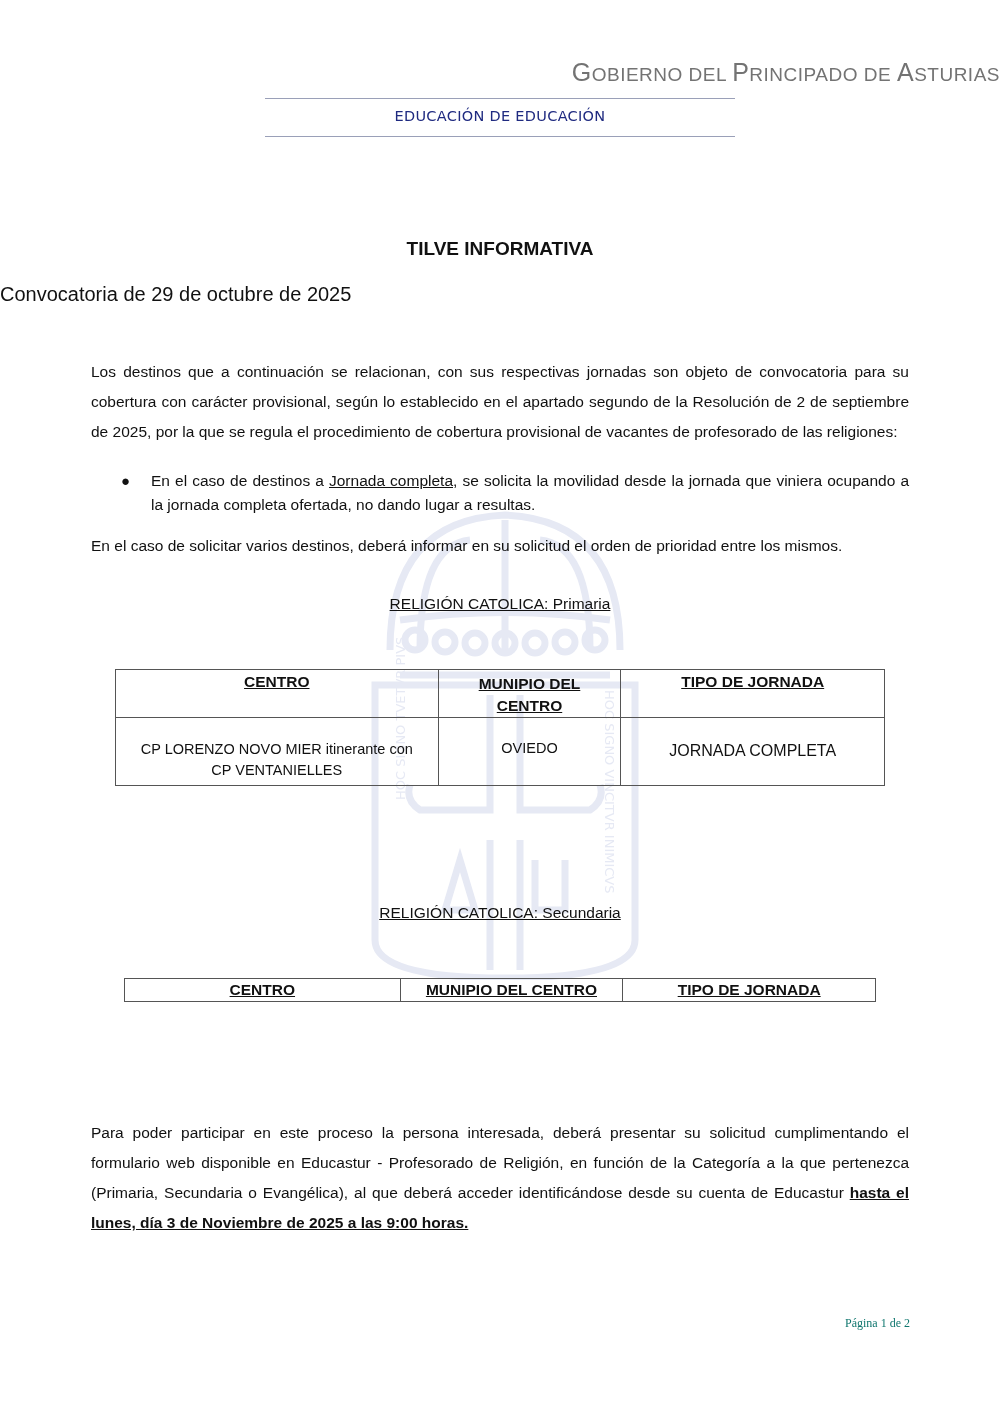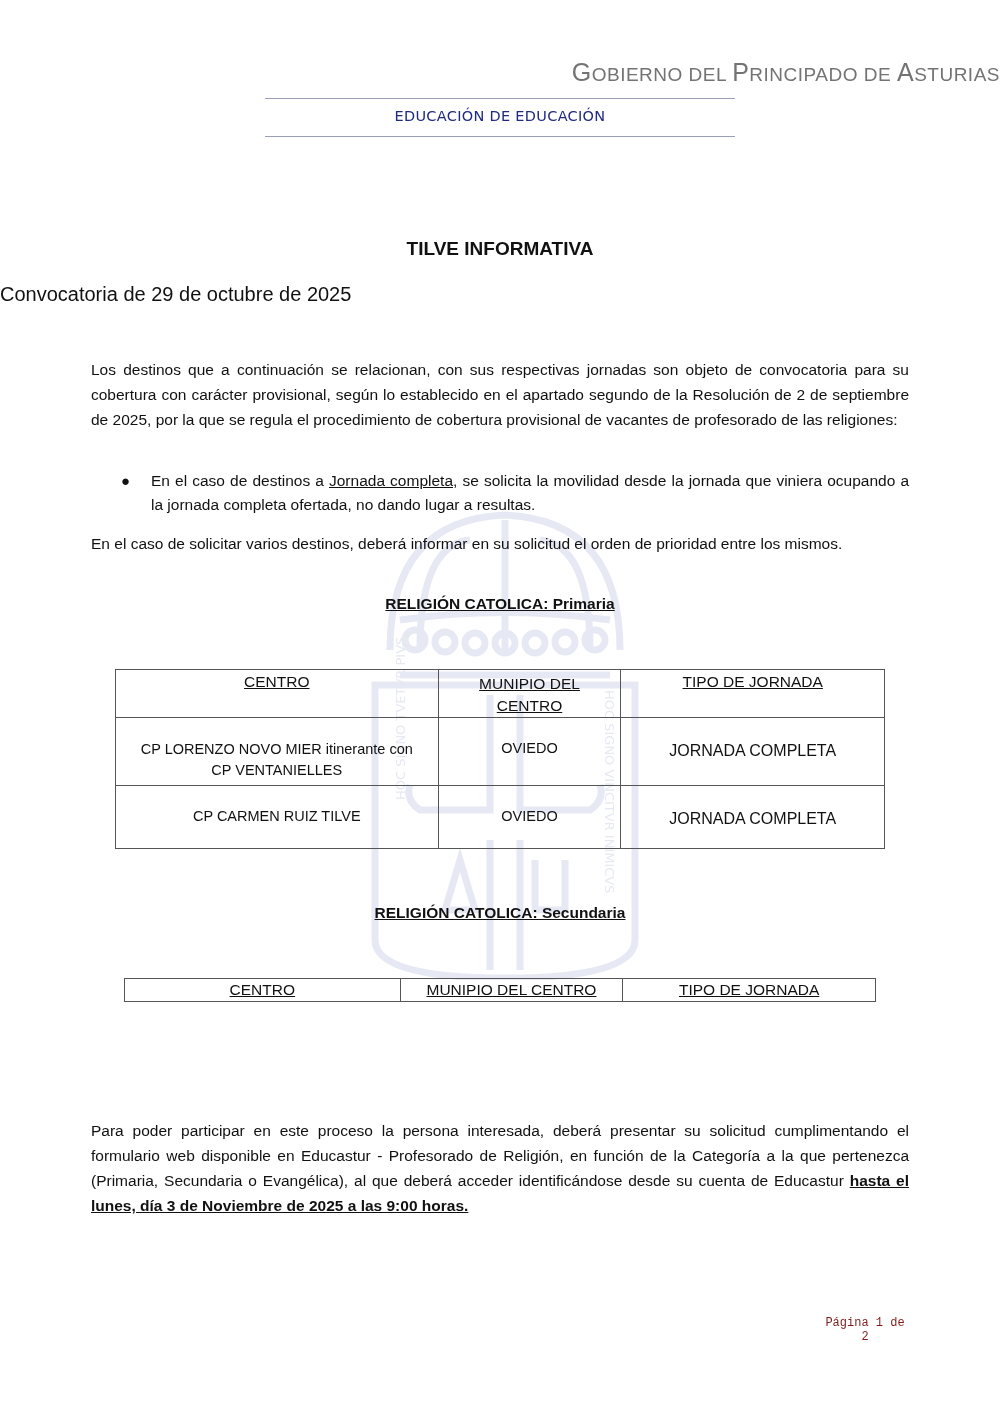--- a/index.html
+++ b/index.html
@@ -15,36 +15,36 @@
   .hdr-sub { left: 0; width: 1000px; top: 108px; text-align: center; color: #1f2a80;
              font-family: "DejaVu Sans", sans-serif; font-size: 14.5px; letter-spacing: 0.3px; }
 
   
   .watermark { left: 360px; top: 500px; width: 290px; height: 480px; opacity: 1; pointer-events: none; }
 
   
   .doc-title { left: 0; width: 1000px; top: 238px; text-align: center; font-weight: bold; font-size: 19px; }
   .doc-subtitle { left: 0; width: 1000px; top: 283px; font-size: 20px; }
 
-  .para { left: 91px; width: 818px; font-size: 15.5px; line-height: 25px; text-align: justify; }
+  .para { left: 91px; width: 818px; font-size: 15.5px; line-height: 30px; text-align: justify; }
   .bullet-wrap { left: 91px; width: 818px; top: 469px; font-size: 15.5px; line-height: 24.3px; }
   .bullet-dot { position: absolute; left: 30px; top: 0; font-size: 15px; }
   .bullet-text { position: absolute; left: 60px; width: 758px; text-align: justify; }
   .u { text-decoration: underline; }
   .b { font-weight: bold; }
 
-  .section-h { left: 0; width: 1000px; text-align: center; font-weight: bold; font-size: 15.5px; text-decoration: underline; }
+  .section-h { left: 0; width: 1000px; text-align: center; font-weight: normal; font-size: 15.5px; text-decoration: underline; }
 
   table.grid { position: absolute; border-collapse: collapse; font-size: 14.5px; }
   table.grid td, table.grid th { border: 1.3px solid #555; text-align: center; vertical-align: top; padding: 0; }
-  table.grid th { font-weight: normal; text-decoration: underline; font-size: 15.5px; }
+  table.grid th { font-weight: bold; text-decoration: underline; font-size: 15.5px; }
   .big-cell { font-size: 16px; }
 
-  .page-num { left: 820px; top: 1316px; width: 90px; text-align: center; color: #7f1d1d;
-              font-family: Liberation Mono, monospace; font-size: 12px; }
+  .page-num { left: 820px; top: 1316px; width: 90px; text-align: right; color: #0f766e;
+              font-family: Liberation Serif, serif; font-size: 12px; }
 </style>
 </head>
 <body>
 
 <div class="abs hdr-title">
   <span class="big">G</span><span>OBIERNO DEL </span><span class="big">P</span><span>RINCIPADO DE </span><span class="big">A</span><span>STURIAS</span>
 </div>
 <div class="abs hdr-rule" style="top:98px;"></div>
 <div class="abs hdr-sub">EDUCACIÓN DE EDUCACIÓN</div>
 <div class="abs hdr-rule" style="top:136px;"></div>
@@ -105,25 +105,20 @@
       <tr style="height:46px;">
     <th style="padding-top:3px;">CENTRO</th>
     <th style="padding:3px 30px 0 30px; line-height:22px;">MUNIPIO DEL CENTRO</th>
     <th style="padding-top:3px;">TIPO DE JORNADA</th>
   </tr>
   <tr style="height:68px;">
     <td style="padding:21px 20px 0 20px; line-height:21px;">CP LORENZO NOVO MIER  itinerante con CP VENTANIELLES</td>
     <td style="padding-top:22px;">OVIEDO</td>
     <td class="big-cell" style="padding-top:24px;">JORNADA COMPLETA</td>
   </tr>
-  <tr style="height:63px;">
-    <td style="padding-top:22px;">CP CARMEN RUIZ TILVE</td>
-    <td style="padding-top:22px;">OVIEDO</td>
-    <td class="big-cell" style="padding-top:24px;">JORNADA COMPLETA</td>
-  </tr>
 </tbody>
   </table>
 
 <div class="abs section-h" style="top:904px;">RELIGIÓN CATOLICA: Secundaria</div>
 
 <table class="grid" style="left:124px; top:978px; width:752px;">
   <colgroup>
       <col style="width:276px">
       <col style="width:223px">
       <col style="width:253px">

